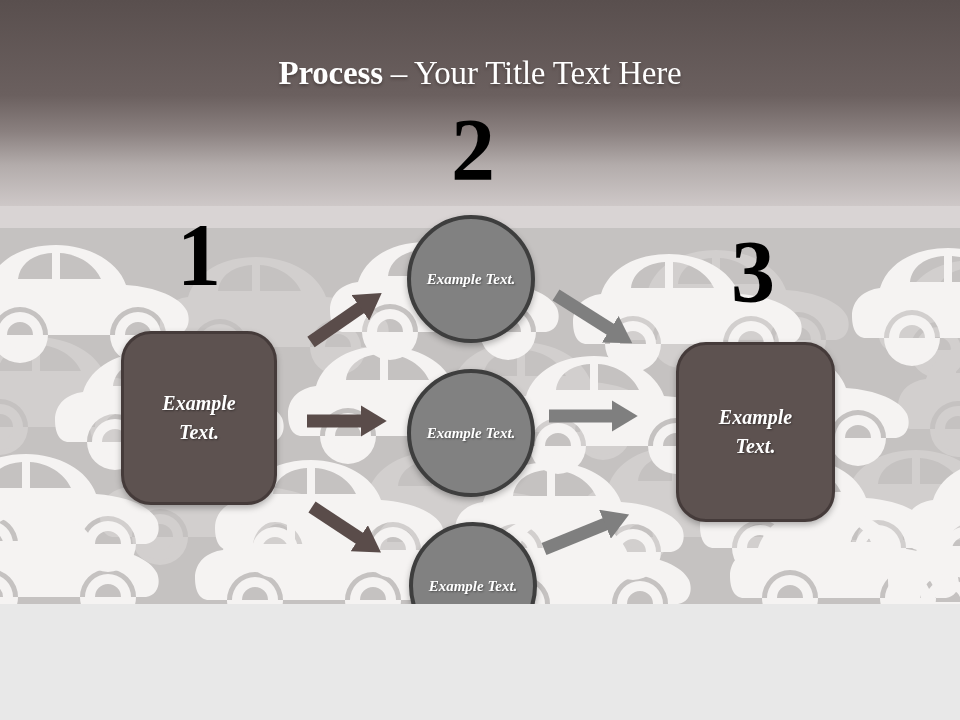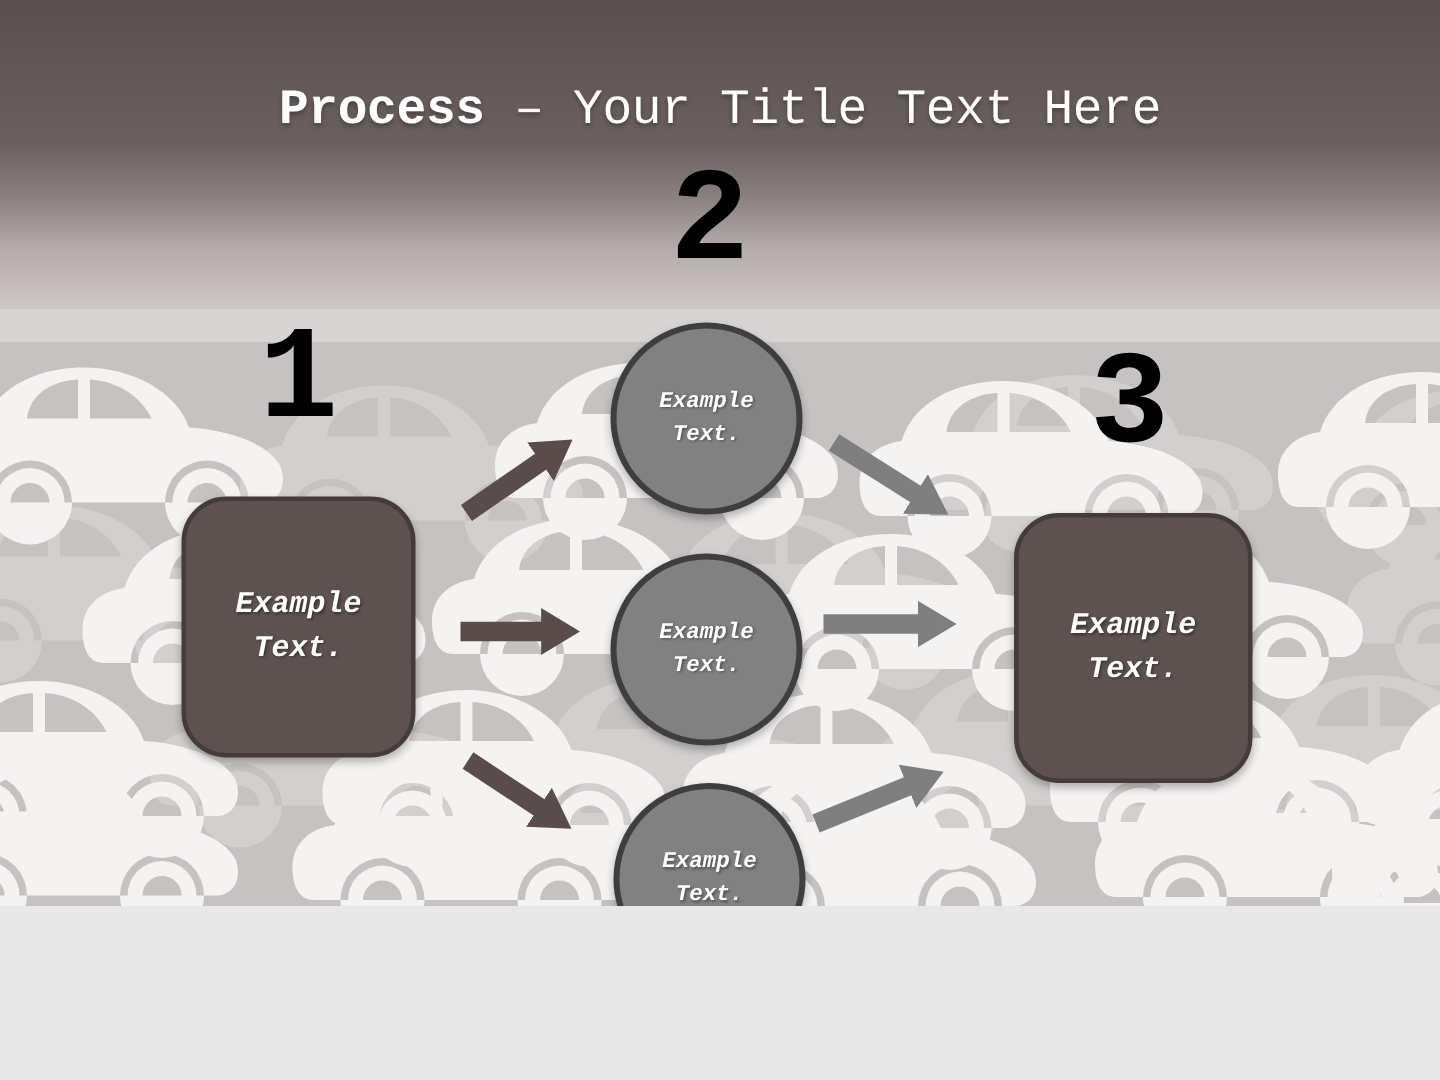--- a/index.html
+++ b/index.html
@@ -1,18 +1,18 @@
 <!DOCTYPE html>
 <html><head>
 <meta charset="utf-8">
 <style>
   html,body { margin:0; padding:0; background:#e8e8e8; }
   .slide {
     position:relative; width:960px; height:604px; overflow:hidden;
-    font-family:Liberation Mono, monospace;
+    font-family:Liberation Serif, serif;
     background:#c5c2c1;
   }
   .bg-svg, .arrows-svg { position:absolute; left:0; top:0; pointer-events:none; }
 
   
   .cw { fill:#f5f3f2; }
   .cg { fill:#d2cfce; }
 
   
   .title {

